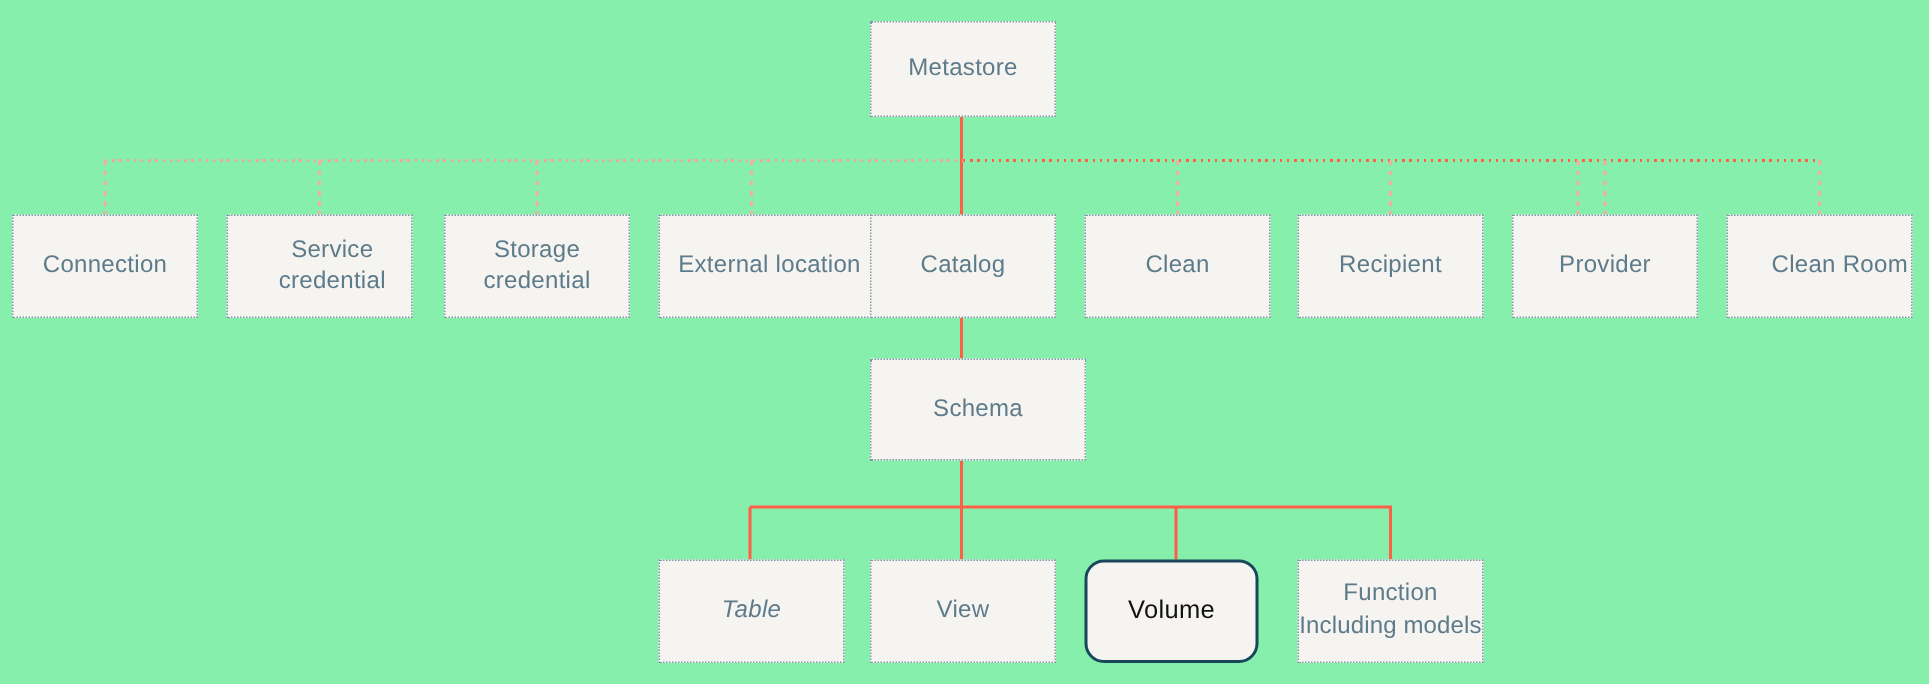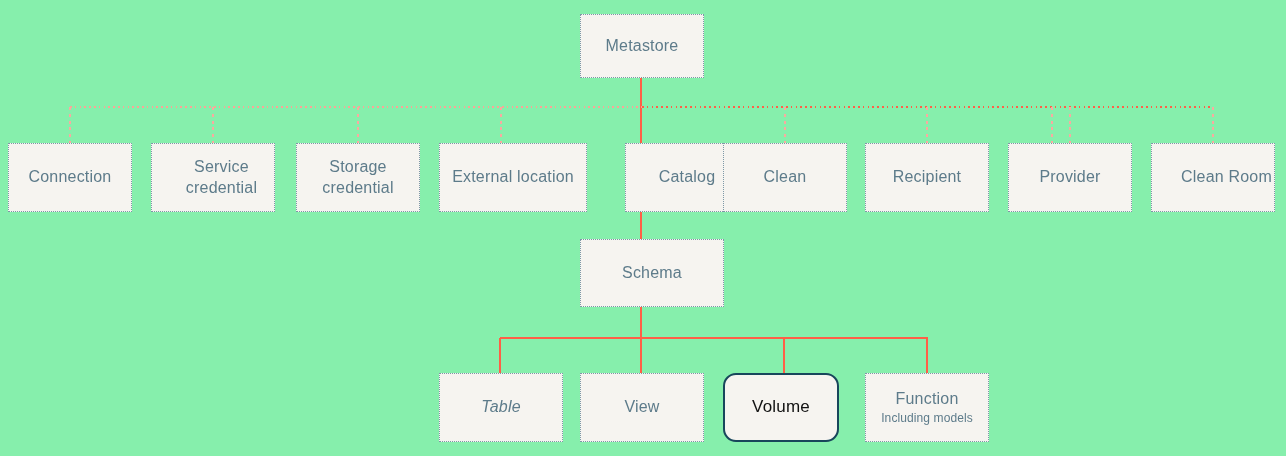--- a/index.html
+++ b/index.html
@@ -17,21 +17,21 @@
     border:1.3px dotted #7e98a6;
     color:#5d7b8a;
     display:flex;flex-direction:column;
     align-items:center;justify-content:center;
     text-align:center;
     font-size:16px;
     letter-spacing:.2px;
     line-height:1.3;
   }
   .node .label{display:block;}
-  .node .sublabel{display:block;font-size:12px;margin-top:1px;letter-spacing:.1px;}
+  .node .sublabel{display:block;font-size:16px;margin-top:1px;letter-spacing:.1px;}
   .node.highlight{
     border:2px solid #18465b;
     color:#121212;
     font-size:17px;
     background:#f6f4f0;
   }
   .ln{position:absolute;}
   .solid{background:#ff5f46;}
   .dotted-h{
     height:2px;
@@ -73,21 +73,21 @@
     </div>
     <div class="node" style="left: 151px; top: 143px; width: 124px; height: 69px; padding-left: 17px;">
       <span class="label">Service credential</span>
     </div>
     <div class="node" style="left: 296px; top: 143px; width: 124px; height: 69px;">
       <span class="label">Storage credential</span>
     </div>
     <div class="node" style="left: 439px; top: 143px; width: 148px; height: 69px;">
       <span class="label">External location</span>
     </div>
-    <div class="node" style="left: 580px; top: 143px; width: 124px; height: 69px; margin-left: 45px;">
+    <div class="node" style="left: 580px; top: 143px; width: 124px; height: 69px;">
       <span class="label">Catalog</span>
     </div>
     <div class="node" style="left: 723px; top: 143px; width: 124px; height: 69px;">
       <span class="label">Clean</span>
     </div>
     <div class="node" style="left: 865px; top: 143px; width: 124px; height: 69px;">
       <span class="label">Recipient</span>
     </div>
     <div class="node" style="left: 1008px; top: 143px; width: 124px; height: 69px;">
       <span class="label">Provider</span>

